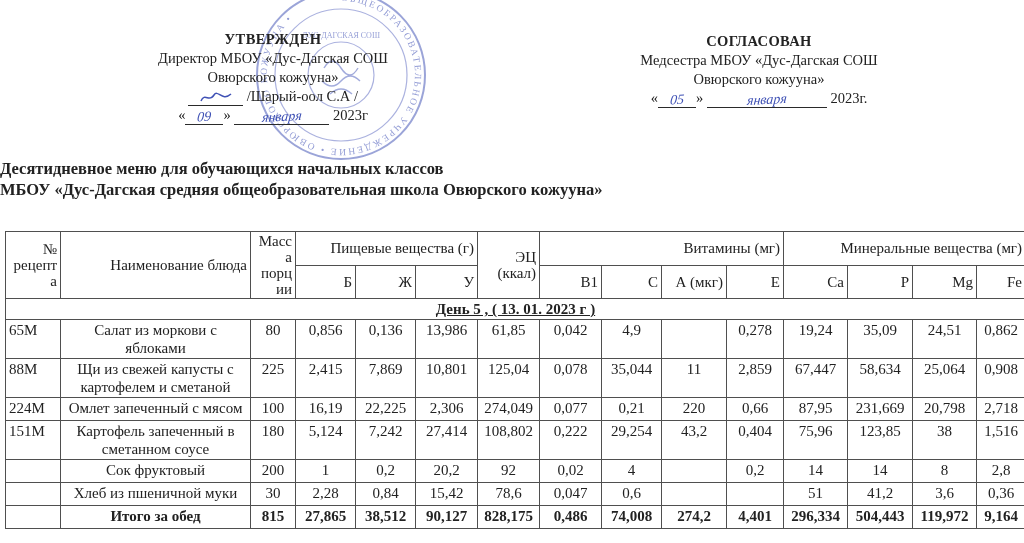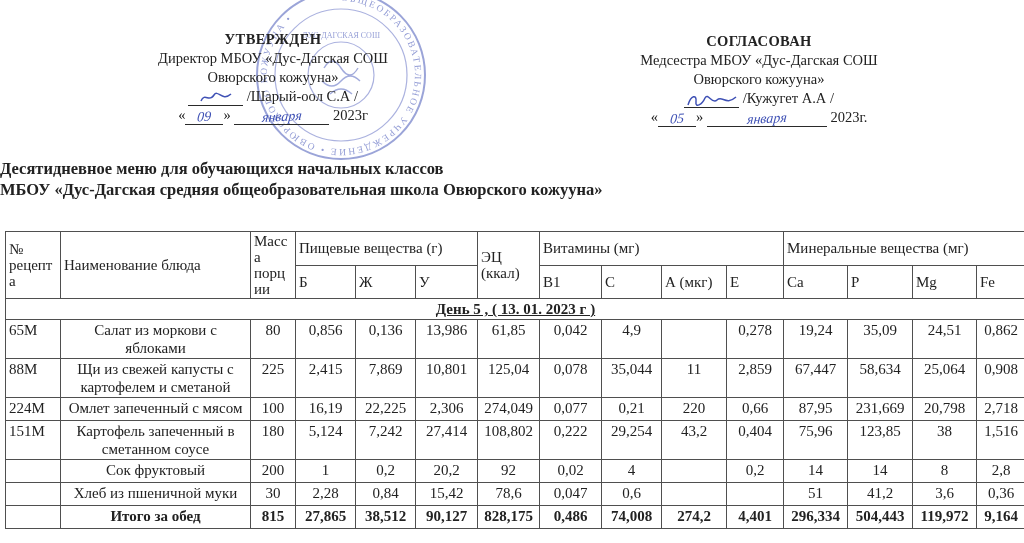--- a/index.html
+++ b/index.html
@@ -75,21 +75,21 @@
     font-size: 15px;
     z-index: 2;
   }
   .menu th, .menu td {
     border: 1px solid #4f4f4f;
     padding: 1px 3px;
     overflow: hidden;
   }
   .menu thead th {
     font-weight: normal;
-    text-align: left;
+    text-align: right;
     vertical-align: middle;
     height: 27px;
     line-height: 16px;
     overflow-wrap: break-word;
   }
   .menu tbody td {
     vertical-align: top;
     text-align: center;
     height: 23px;
     line-height: 18px;
@@ -141,26 +141,20 @@
     <span>«</span><span class="blank w-38"><span class="hw">09</span></span><span>»</span>
     <span class="blank w-95"><span class="hw">января</span></span>
     <span>2023г</span>
   </div>
 </div>
 
 <div class="approval approval-right">
   <div class="blk-title">СОГЛАСОВАН</div>
   <div>Медсестра МБОУ «Дус-Дагская СОШ</div>
   <div>Овюрского кожууна»</div>
-  <div>
-    <span class="blank w-55"><svg class="sig-svg" width="52" height="16" viewBox="0 0 52 16">
-          <path d="M2 13 C5 3 11 2 10 10 C9 16 16 13 19 6 C22 0 26 13 31 8 C36 3 40 14 50 5" fill="none" stroke="#3f51b5" stroke-width="1.5"></path>
-        </svg></span>
-    <span>/Кужугет А.А /</span>
-  </div>
   <div>
     <span>«</span><span class="blank w-38"><span class="hw">05</span></span><span>»</span>
     <span class="blank w-120"><span class="hw">января</span></span>
     <span>2023г.</span>
   </div>
 </div>
 
 <div class="doc-title">
   <div>Десятидневное меню для обучающихся начальных классов</div>
   <div>МБОУ «Дус-Дагская средняя общеобразовательная школа Овюрского кожууна»</div>

